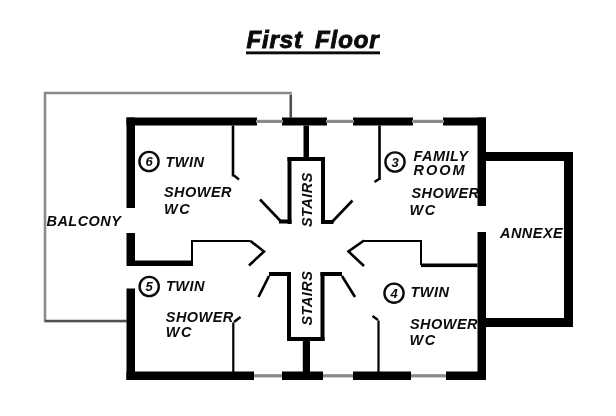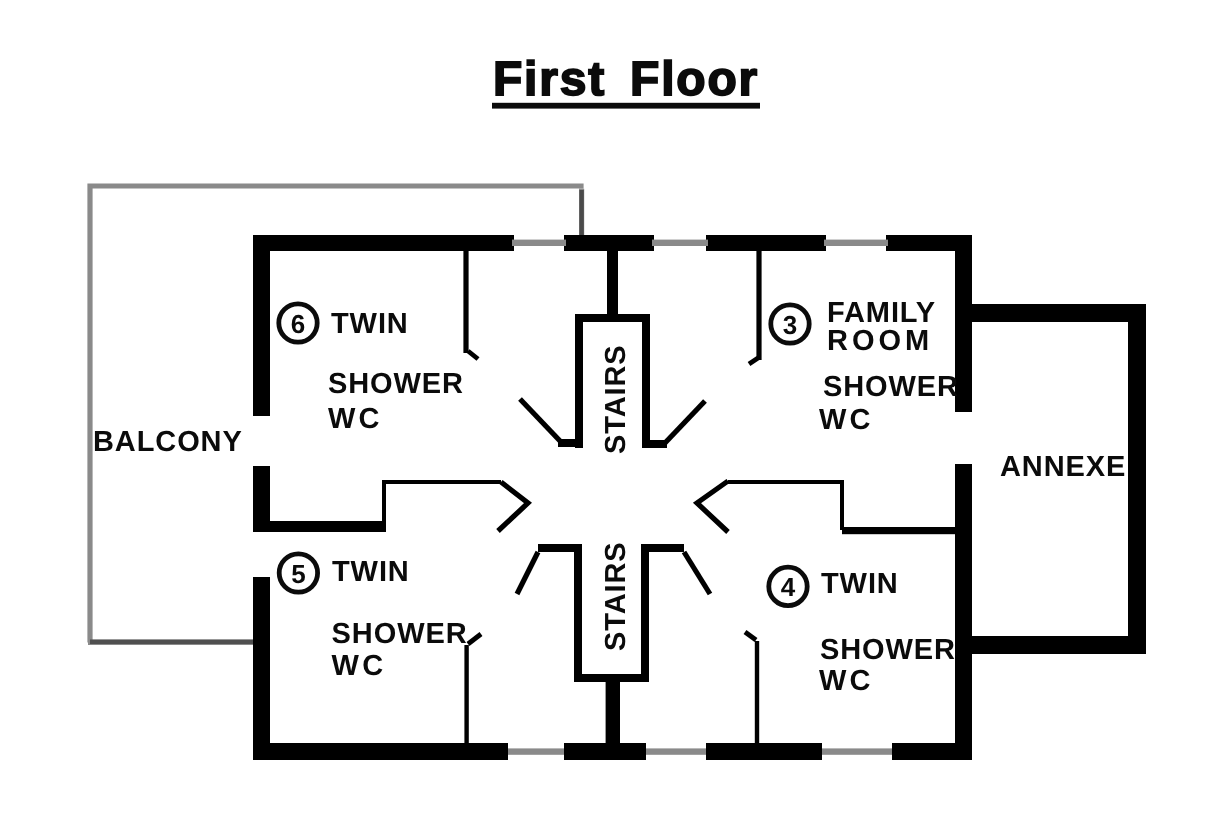--- a/index.html
+++ b/index.html
@@ -1,16 +1,16 @@
 <!DOCTYPE html>
 <html><head>
 <meta charset="utf-8">
 <style>
   html,body{margin:0;padding:0;background:#ffffff;}
-  #plan{width:616px;height:416px;position:relative;font-family:"Liberation Sans",sans-serif;will-change:transform;}
+  #plan{width:616px;height:416px;position:relative;font-family:"Liberation Sans",sans-serif;will-change:transform;font-style:italic;}
   svg{position:absolute;left:0;top:0;}
   text{font-family:"Liberation Sans",sans-serif;fill:#0b0b0b;-webkit-font-smoothing:antialiased;}
   *{-webkit-font-smoothing:antialiased;}
 </style>
 </head>
 <body>
 <div id="plan">
 <svg width="616" height="416" viewBox="0 0 616 416">
   <rect x="0" y="0" width="616" height="416" fill="#ffffff"></rect>
 

